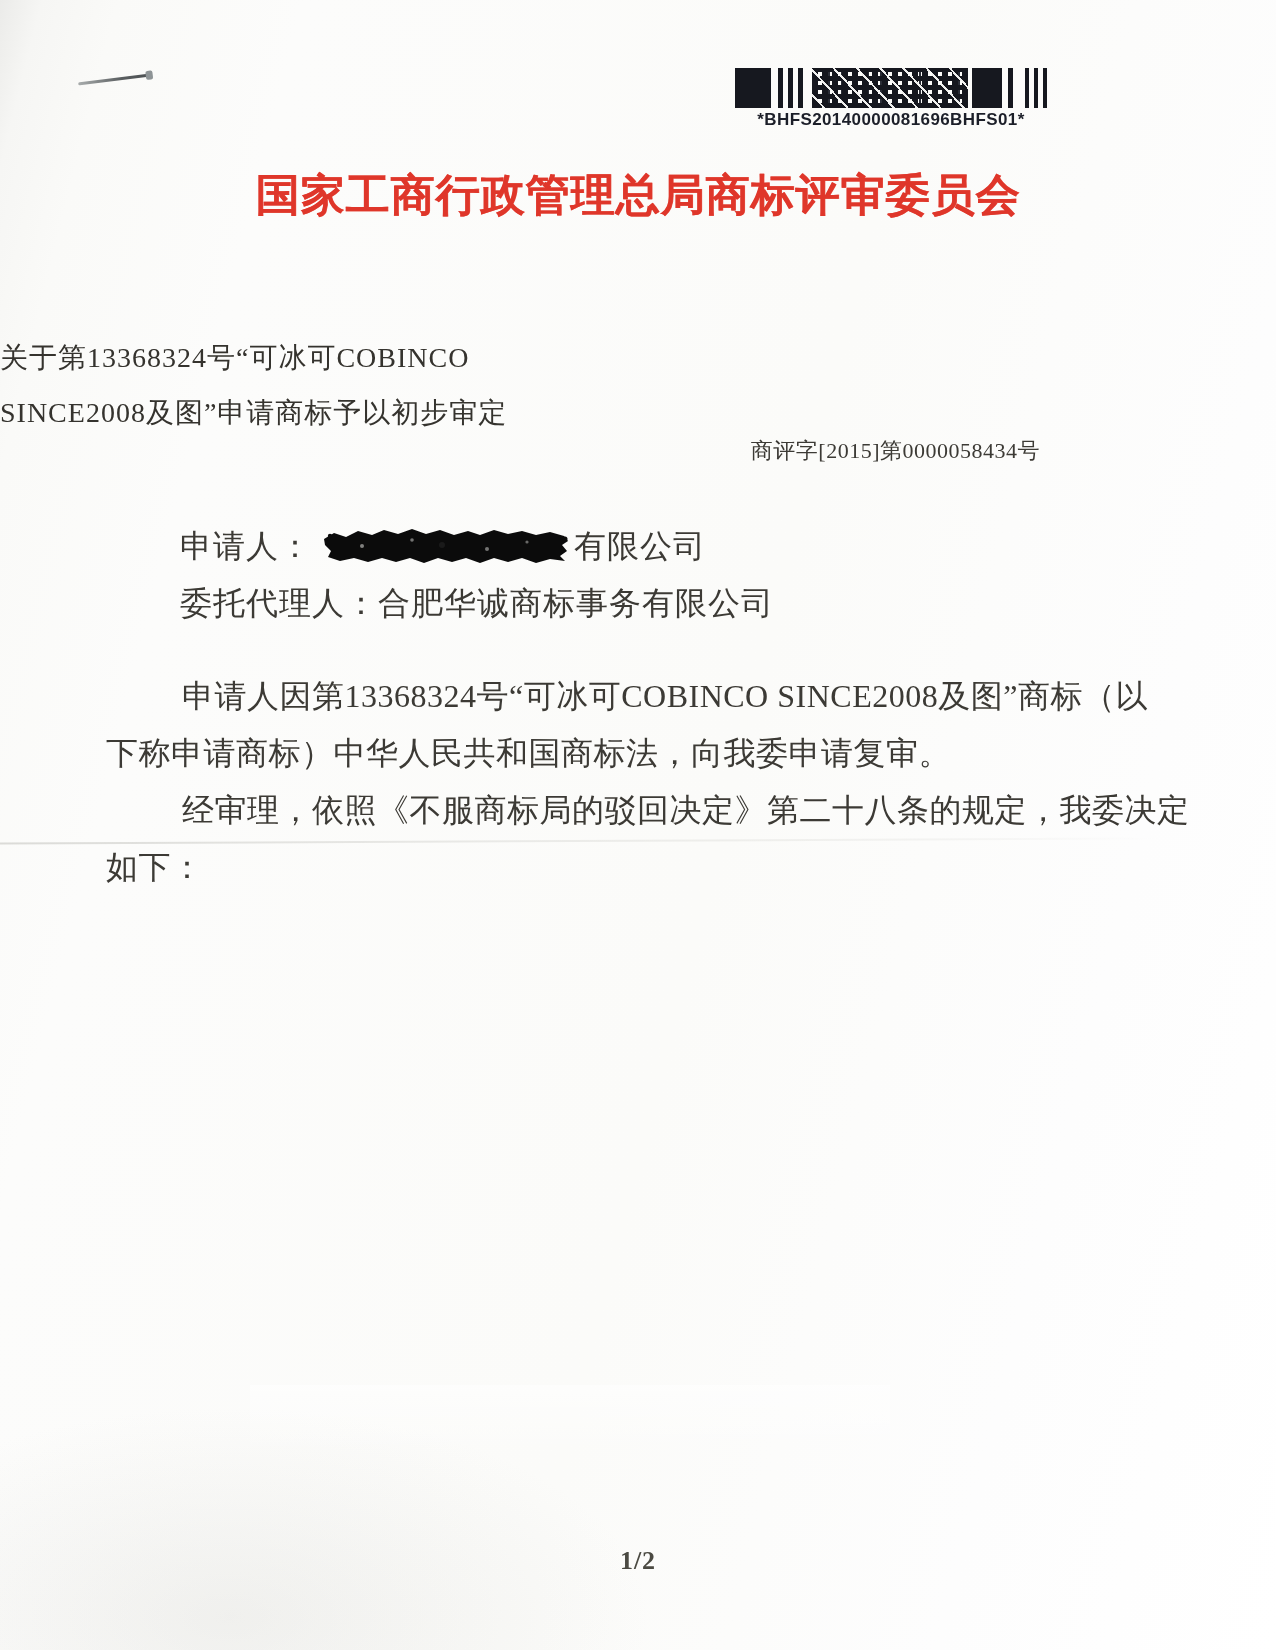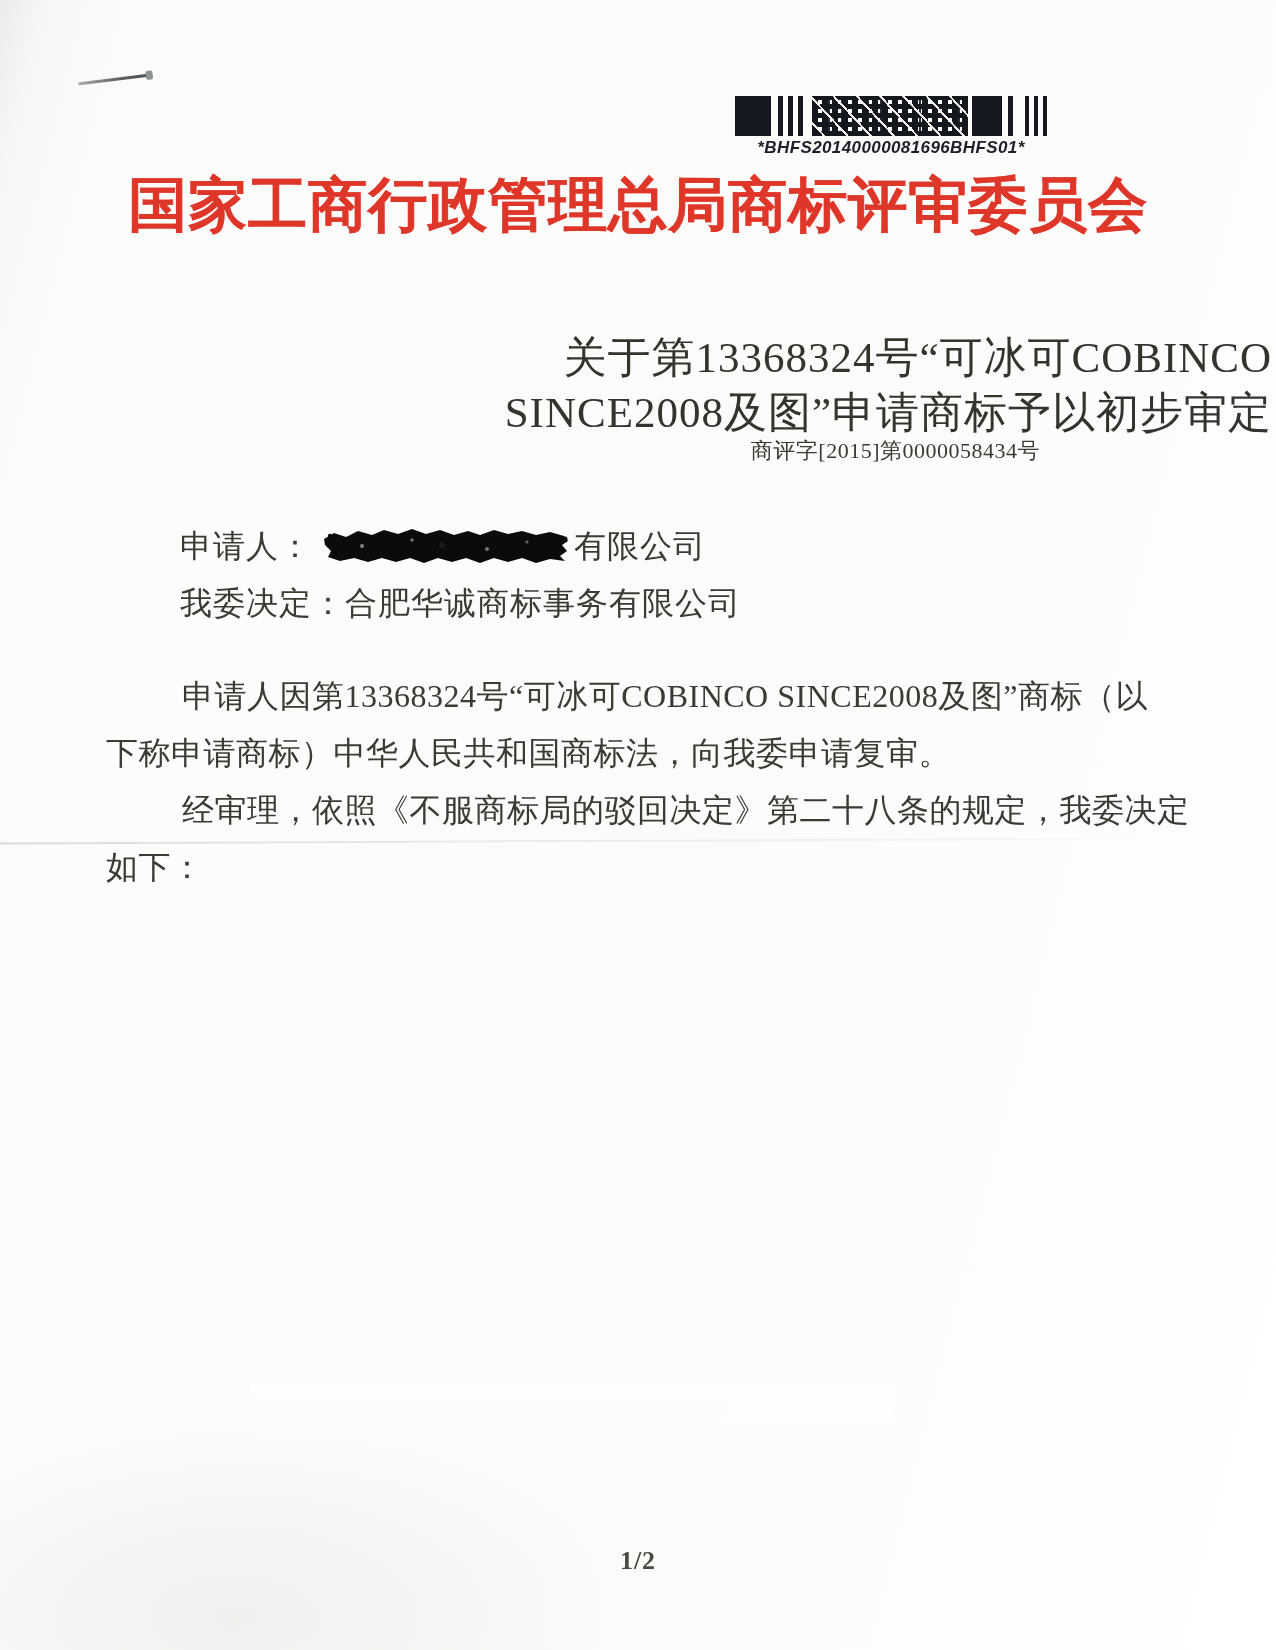--- a/index.html
+++ b/index.html
@@ -18,48 +18,48 @@
   .pin-mark{
     position:absolute;left:78px;top:78px;width:72px;height:3px;
     background:linear-gradient(90deg,#a8acac,#5a5e60 60%,#4c5052);
     transform:rotate(-7deg);border-radius:2px;
   }
   .pin-mark::after{
     content:"";position:absolute;right:-3px;top:-3px;width:7px;height:9px;
     background:#8e9496;border-radius:2px;
   }
   
-  .barcode{position:absolute;left:735px;top:96px;width:312px;font-style:italic;}
+  .barcode{position:absolute;left:735px;top:68px;width:312px;}
   .bc-bars{display:flex;align-items:stretch;height:40px;}
   .bc-block{background:#16181f;}
   .bc-bar{background:#16181f;}
   .bc-noise{
     flex:1;
     background-image:
       repeating-linear-gradient(47deg, rgba(255,255,255,0) 0 8px, rgba(252,252,250,0.95) 8px 10px, rgba(255,255,255,0) 10px 17px),
       repeating-linear-gradient(0deg, #15171e 0 5px, rgba(0,0,0,0) 5px 9px),
       repeating-linear-gradient(90deg, #15171e 0 6px, rgba(0,0,0,0) 6px 10px),
       repeating-linear-gradient(90deg, rgba(0,0,0,0) 0 3px, #2a2d36 3px 5px, rgba(0,0,0,0) 5px 13px);
   }
   .bc-text{
     margin-top:2px;text-align:center;
     font-family:"Liberation Sans","DejaVu Sans",sans-serif;
     font-weight:700;font-size:17px;letter-spacing:0.4px;color:#1c1f29;
   }
   
   .issuer{
     position:absolute;top:166px;left:0;right:0;text-align:center;
-    font-size:59px;font-weight:700;color:#df362a;letter-spacing:1px;
+    font-size:44px;font-weight:700;color:#df362a;letter-spacing:1px;
     text-shadow:0.5px 0 0 #e8564a;
     white-space:nowrap;
   }
   
   .doc-title{
-    position:absolute;top:330px;left:0;right:4px;text-align:right;
-    font-size:43px;color:#35332e;line-height:55px;letter-spacing:1px;
+    position:absolute;top:330px;left:0;right:16px;text-align:left;
+    font-size:28px;color:#35332e;line-height:55px;letter-spacing:1px;
   }
   
   .case-number{
     position:absolute;top:436px;right:236px;
     font-size:22px;color:#3c3a35;letter-spacing:0.5px;
   }
   
   .parties{position:absolute;left:180px;top:518px;font-size:32px;color:#3c3a35;}
   .party-row{display:flex;align-items:center;height:57px;letter-spacing:1px;}
   .redaction{position:relative;margin:0 4px 0 10px;top:2px;}
@@ -138,21 +138,21 @@
           <circle cx="120" cy="20" r="3" fill="#1a1a1a"></circle>
           <circle cx="40" cy="21" r="2" fill="#f5f5f2" opacity="0.5"></circle>
           <circle cx="90" cy="15" r="1.8" fill="#f5f5f2" opacity="0.45"></circle>
           <circle cx="165" cy="24" r="2" fill="#f5f5f2" opacity="0.45"></circle>
           <circle cx="205" cy="17" r="1.6" fill="#f5f5f2" opacity="0.4"></circle>
         </svg>
       </span>
       <span>有限公司</span>
     </div>
     <div class="party-row">
-      <span>我委决定：合肥华诚商标事务有限公司</span>
+      <span>委托代理人：合肥华诚商标事务有限公司</span>
     </div>
   </div>
 
   <div class="body-text">
     <div class="body-line indent">申请人因第13368324号“可冰可COBINCO SINCE2008及图”商标（以</div>
     <div class="body-line">下称申请商标）中华人民共和国商标法，向我委申请复审。</div>
     <div class="body-line indent">经审理，依照《不服商标局的驳回决定》第二十八条的规定，我委决定</div>
     <div class="body-line">如下：</div>
   </div>
 

